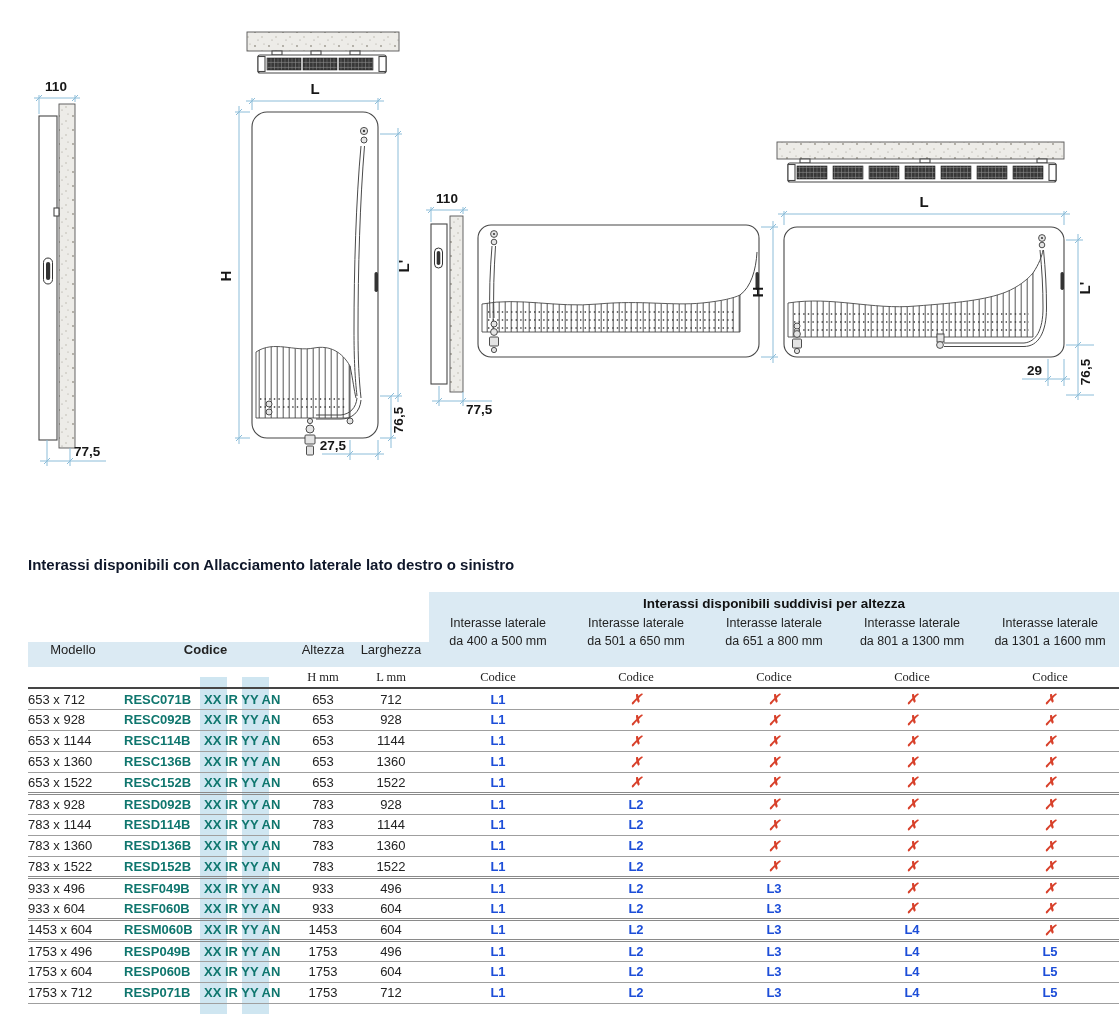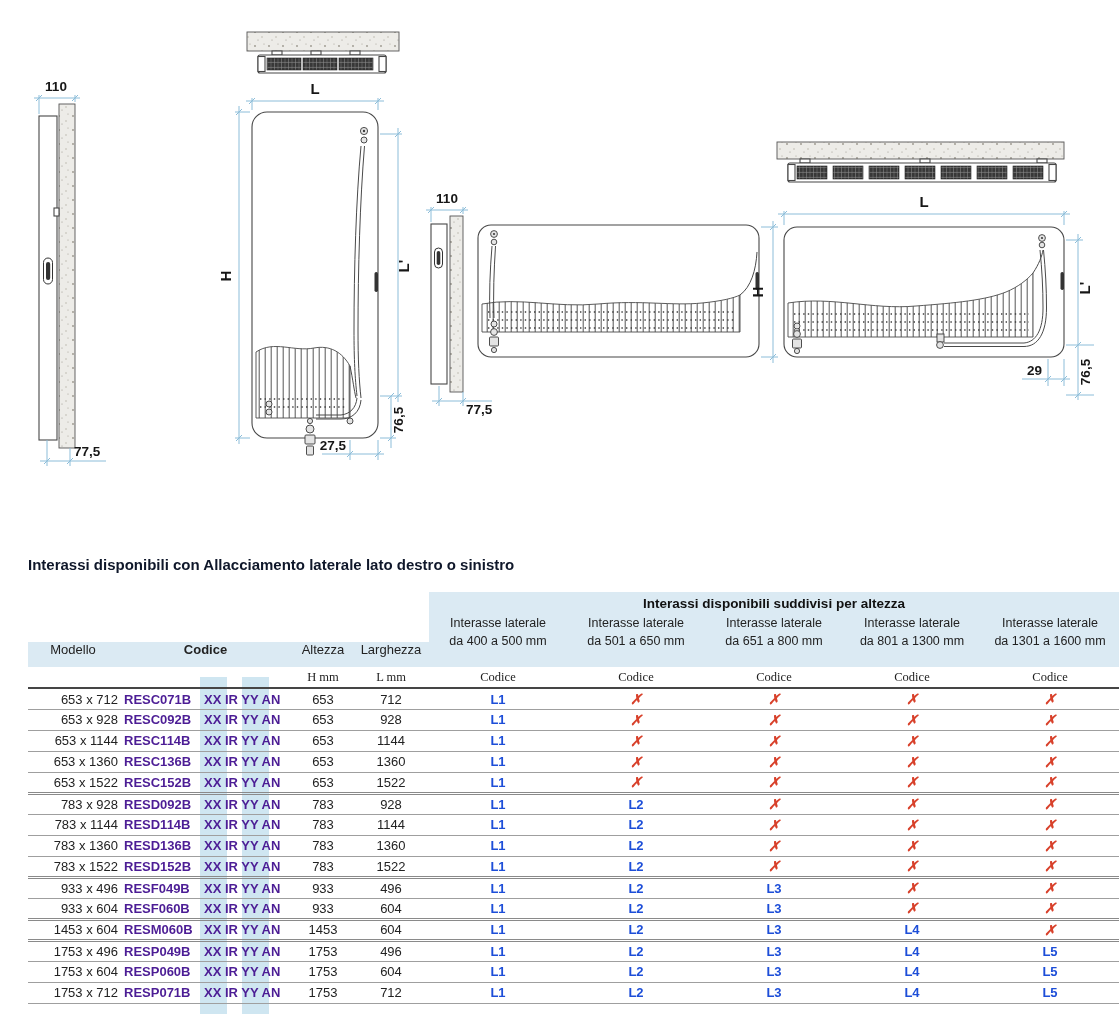--- a/index.html
+++ b/index.html
@@ -37,22 +37,22 @@
   th.left-head .band { position:absolute; left:0; right:0; bottom:0; height:25px; background:#dbeaf3;
                        display:flex; align-items:flex-start; justify-content:center; font-size:13px; }
   th.left-head.bold .band { font-weight:bold; }
   th.col-head { background:#dbeaf3; vertical-align:bottom; text-align:center; font-size:12.5px; line-height:1.45; padding-bottom:17px; }
 
   tr.row-sub { height:21px; }
   tr.row-sub th { text-align:center; font-size:12.5px; border-bottom:2px solid #454545;font-family:Liberation Serif, serif; }
 
   tbody tr { height:21px; border-bottom:1px solid #9f9f9f; }
   tbody tr.group-end { border-bottom:3px double #8a8a8a; }
-  td.c-mod { text-align:right;margin-top:48px; }
-  td.c-cod { text-align:left; padding-left:6px; font-weight:bold; color:#4c1d95; white-space:nowrap; }
+  td.c-mod { text-align:left;margin-top:48px; }
+  td.c-cod { text-align:left; padding-left:6px; font-weight:bold; color:#0f766e; white-space:nowrap; }
   td.c-cod .base { display:inline-block; width:80px; }
   td.c-num { text-align:center; }
   td.c-code { text-align:center; }
   .okcode { color:#1d4ed8; font-weight:bold; font-size:13px; }
   .cross  { color:#d8412b; font-weight:bold; font-style:italic; font-size:14px; }
 </style>
 </head>
 <body>
 
 <div id="page">

